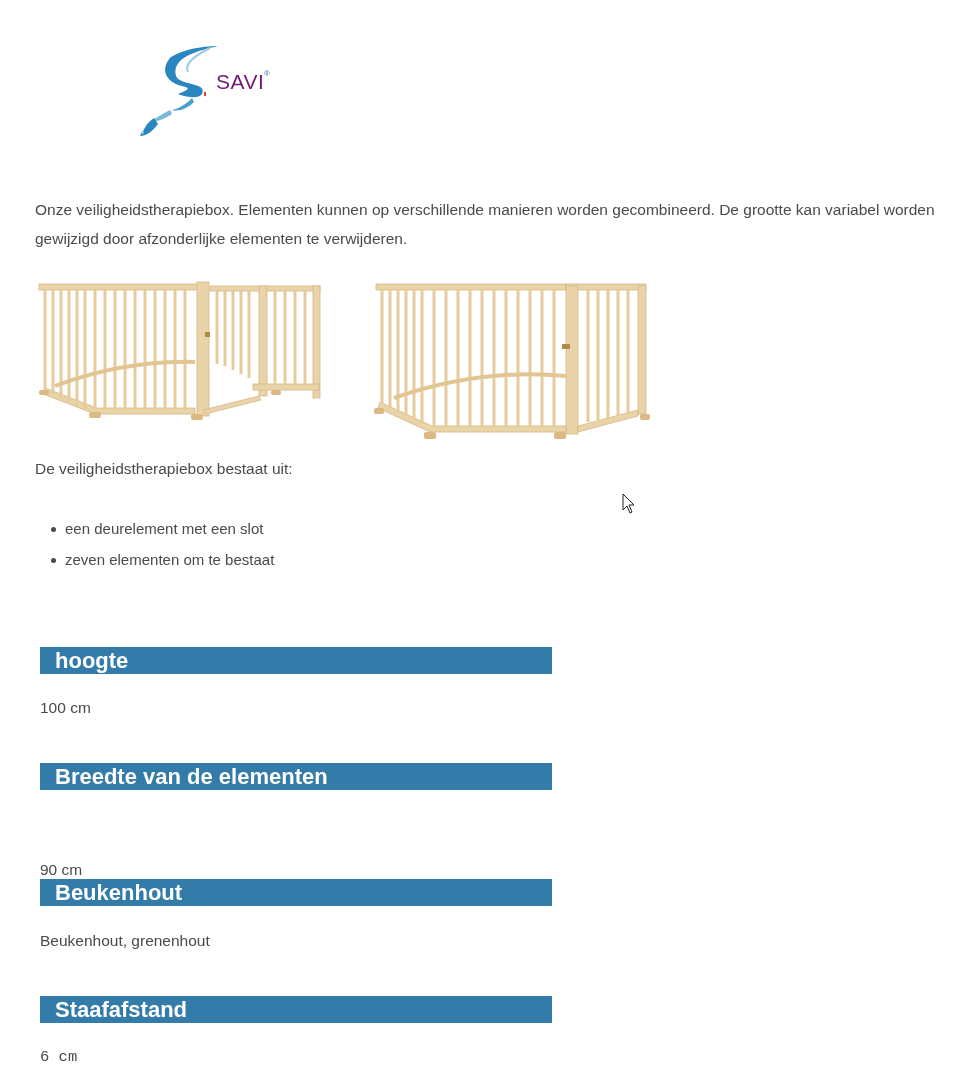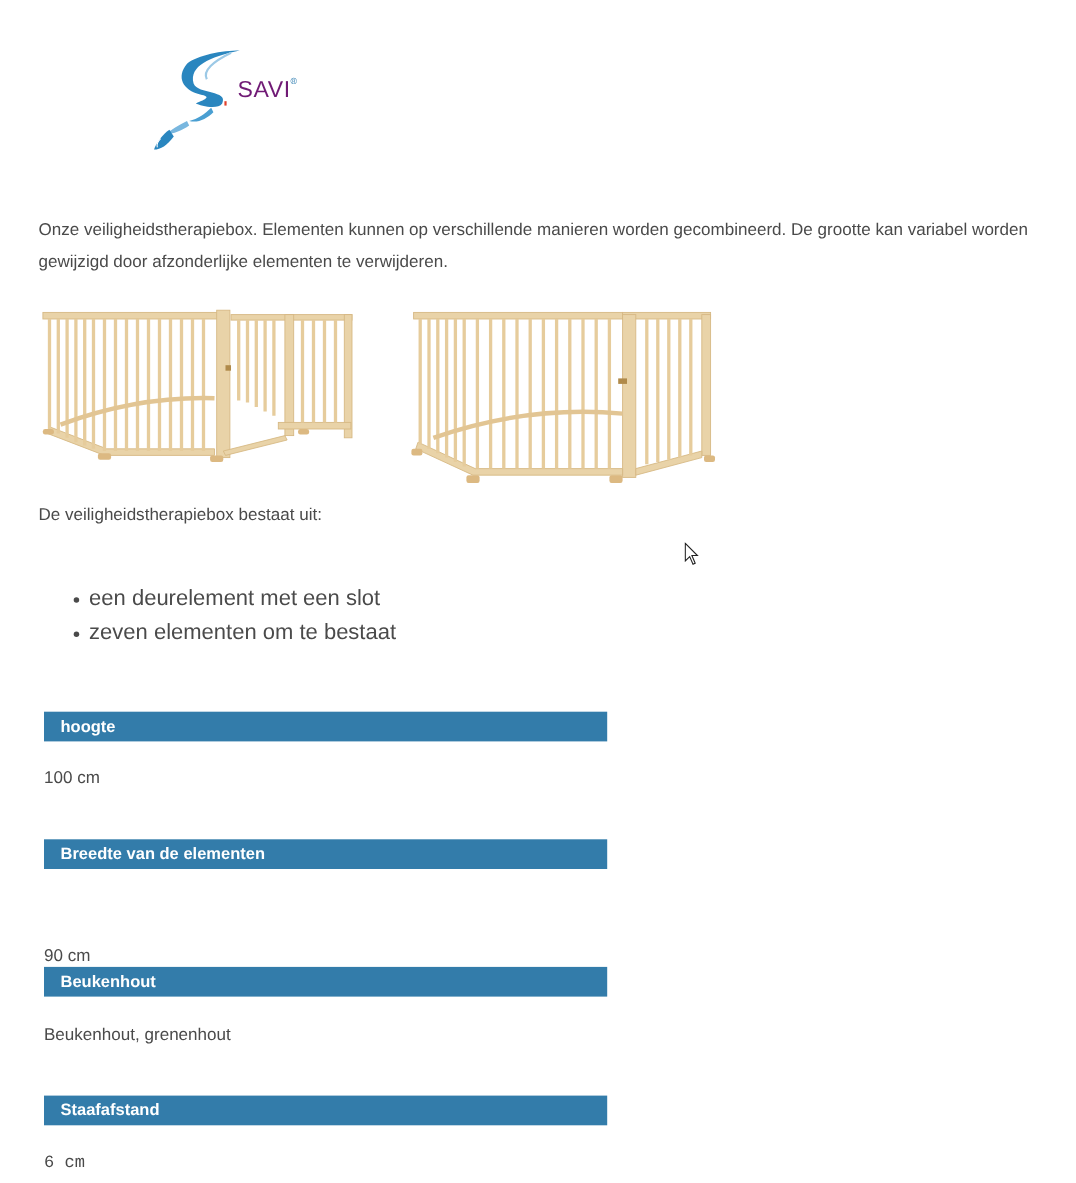--- a/index.html
+++ b/index.html
@@ -9,26 +9,26 @@
     color: #4a4a4a;
   }
   .logo { position: absolute; left: 110px; top: 38px; width: 195px; height: 105px; }
   .logo-text { position: absolute; left: 106px; top: 32px; font-size: 21px; font-weight: normal; color: #701a75; letter-spacing: 0.5px; }
   .logo-reg { position: absolute; left: 154px; top: 31px; font-size: 8px; color: #2e7db0; }
   .intro { position: absolute; left: 35px; top: 195px; width: 940px; font-size: 15.5px; line-height: 29px; }
   .photo { position: absolute; background: #fff; }
   .photo1 { left: 35px; top: 276px; width: 290px; height: 150px; }
   .photo2 { left: 370px; top: 276px; width: 285px; height: 170px; }
   .composed { position: absolute; left: 35px; top: 460px; font-size: 15.5px; }
-  .list { position: absolute; left: 49px; top: 513px; margin: 16px; padding: 0; list-style: none; font-size: 20px; }
+  .list { position: absolute; left: 49px; top: 513px; margin: 0; padding: 0; list-style: none; font-size: 15px; }
   .list li { height: 31px; line-height: 31px; position: relative; padding-left: 16px; }
   .list li::before { content: ""; position: absolute; left: 2px; top: 14px; width: 5px; height: 5px; border-radius: 50%; background: #4a4a4a; }
   .spec-head {
     position: absolute; left: 40px; width: 512px; height: 27px; background: #337caa;
-    color: #ffffff; font-weight: bold; font-size: 15px; line-height: 27px; box-sizing: border-box; padding-left: 15px;
+    color: #ffffff; font-weight: bold; font-size: 22px; line-height: 27px; box-sizing: border-box; padding-left: 15px;
   }
   .spec-val { position: absolute; left: 40px; font-size: 15.5px; }
   .cursor { position: absolute; left: 622px; top: 493px; width: 16px; height: 22px; }
 </style>
 </head>
 <body>
 
 <div class="logo">
   <svg width="120" height="105" viewBox="0 0 120 105">
     <path d="M108 8 C 80 14, 62 22, 66 38 C 70 48, 98 44, 92 56 C 88 62, 72 58, 68 56 C 78 52, 82 50, 72 48 C 56 44, 50 32, 60 20 C 70 12, 92 8, 108 8 Z" fill="#2a86bf"></path>

